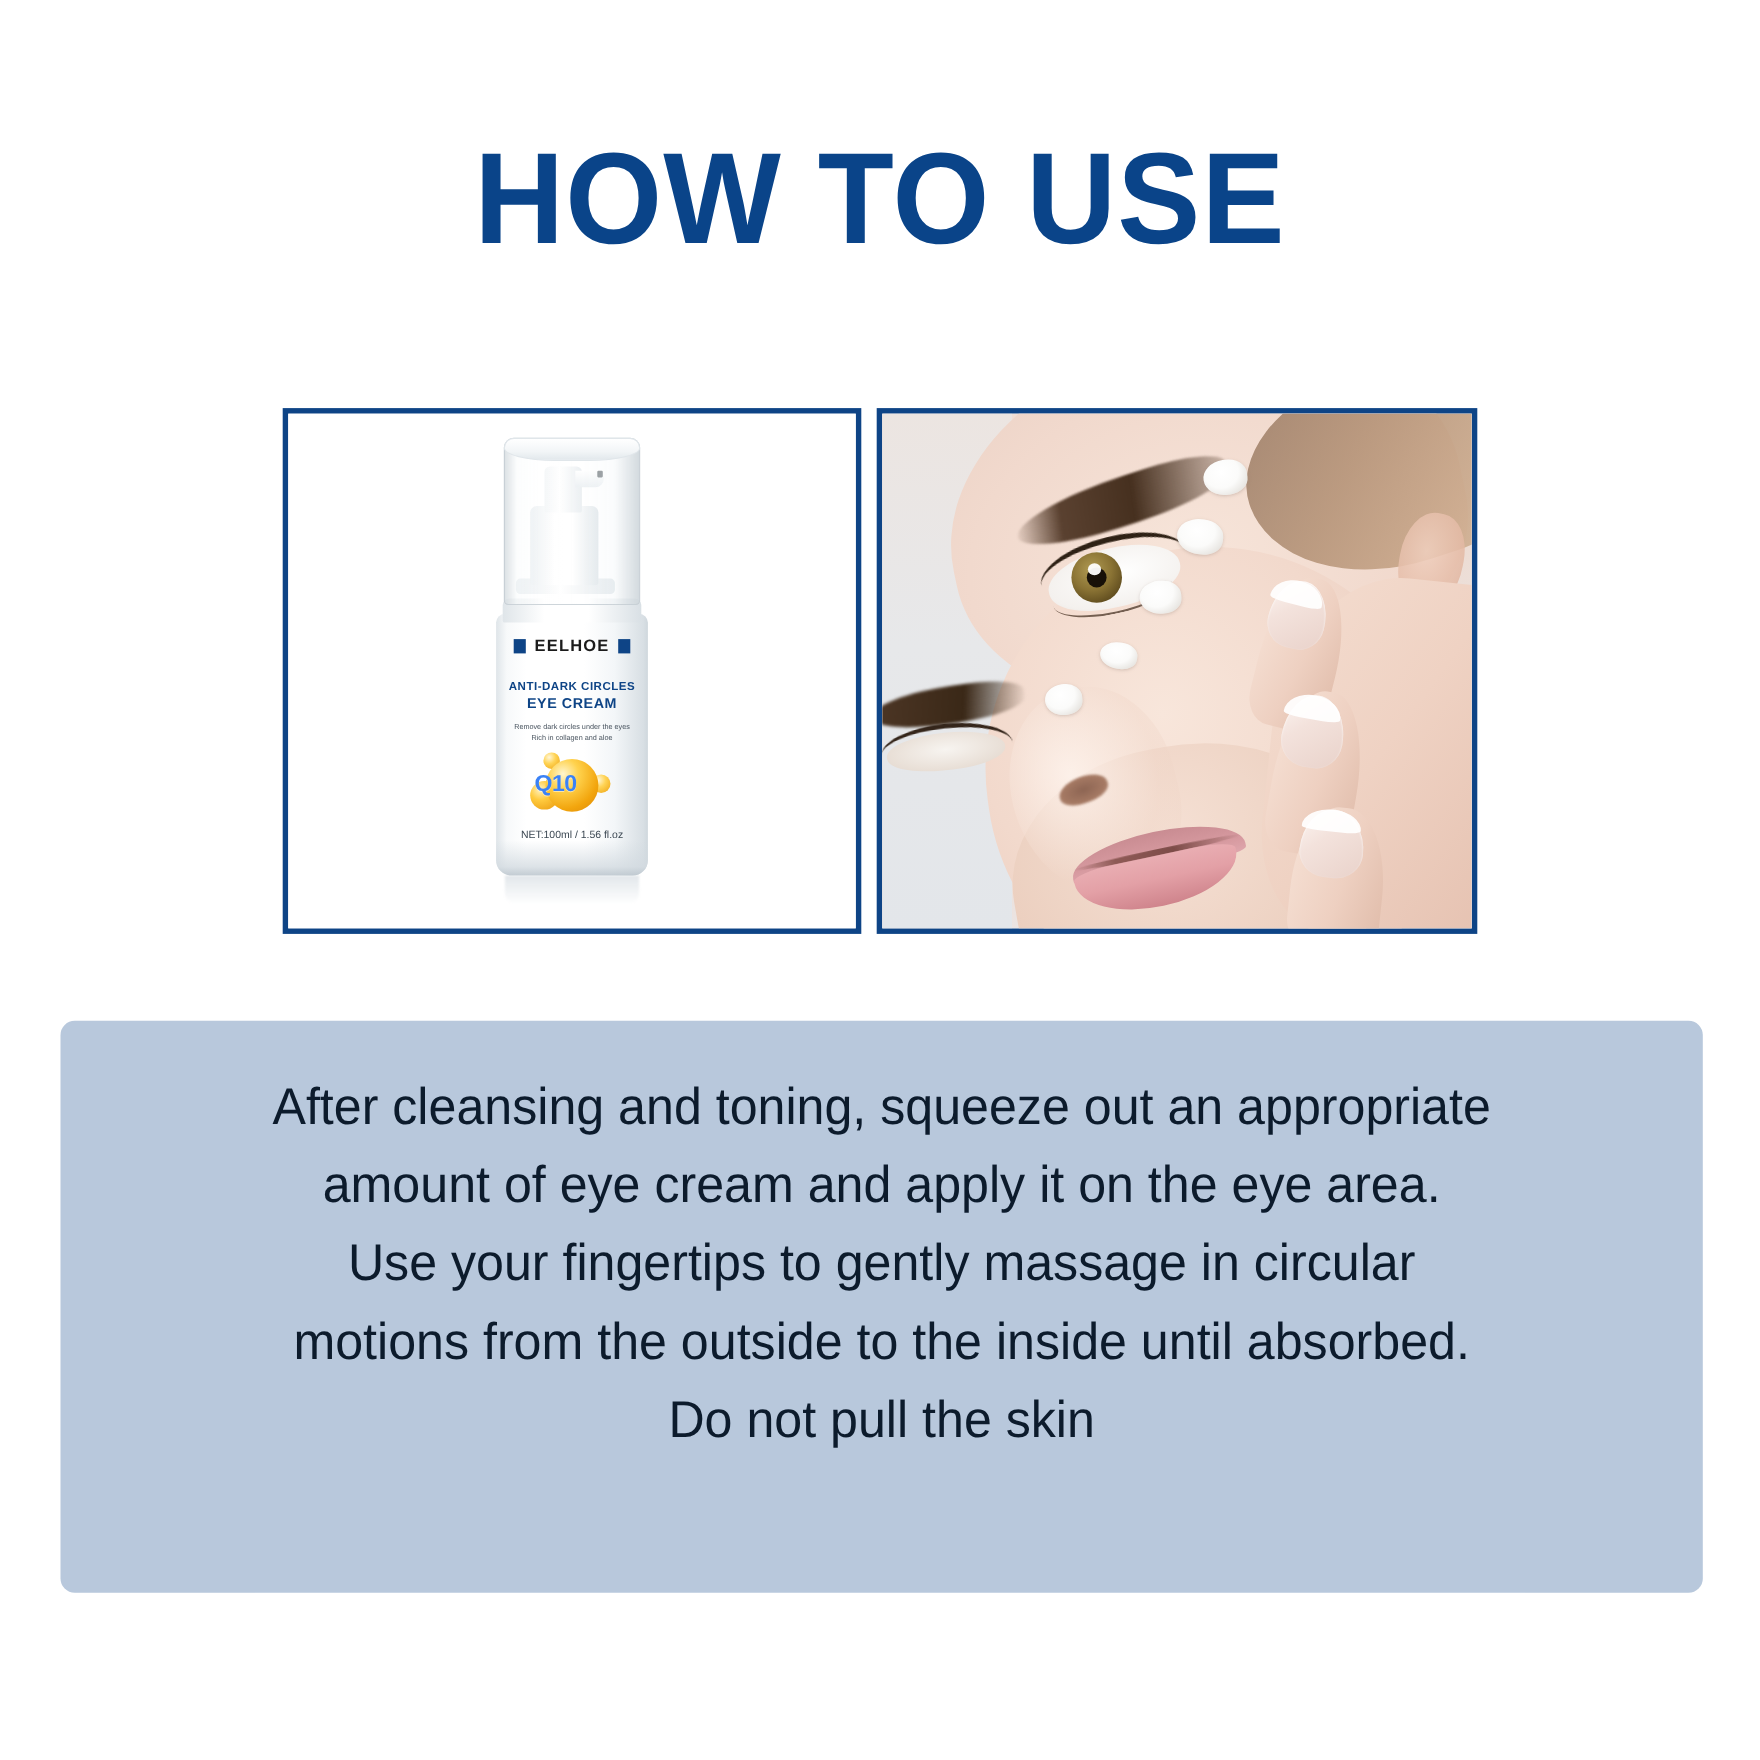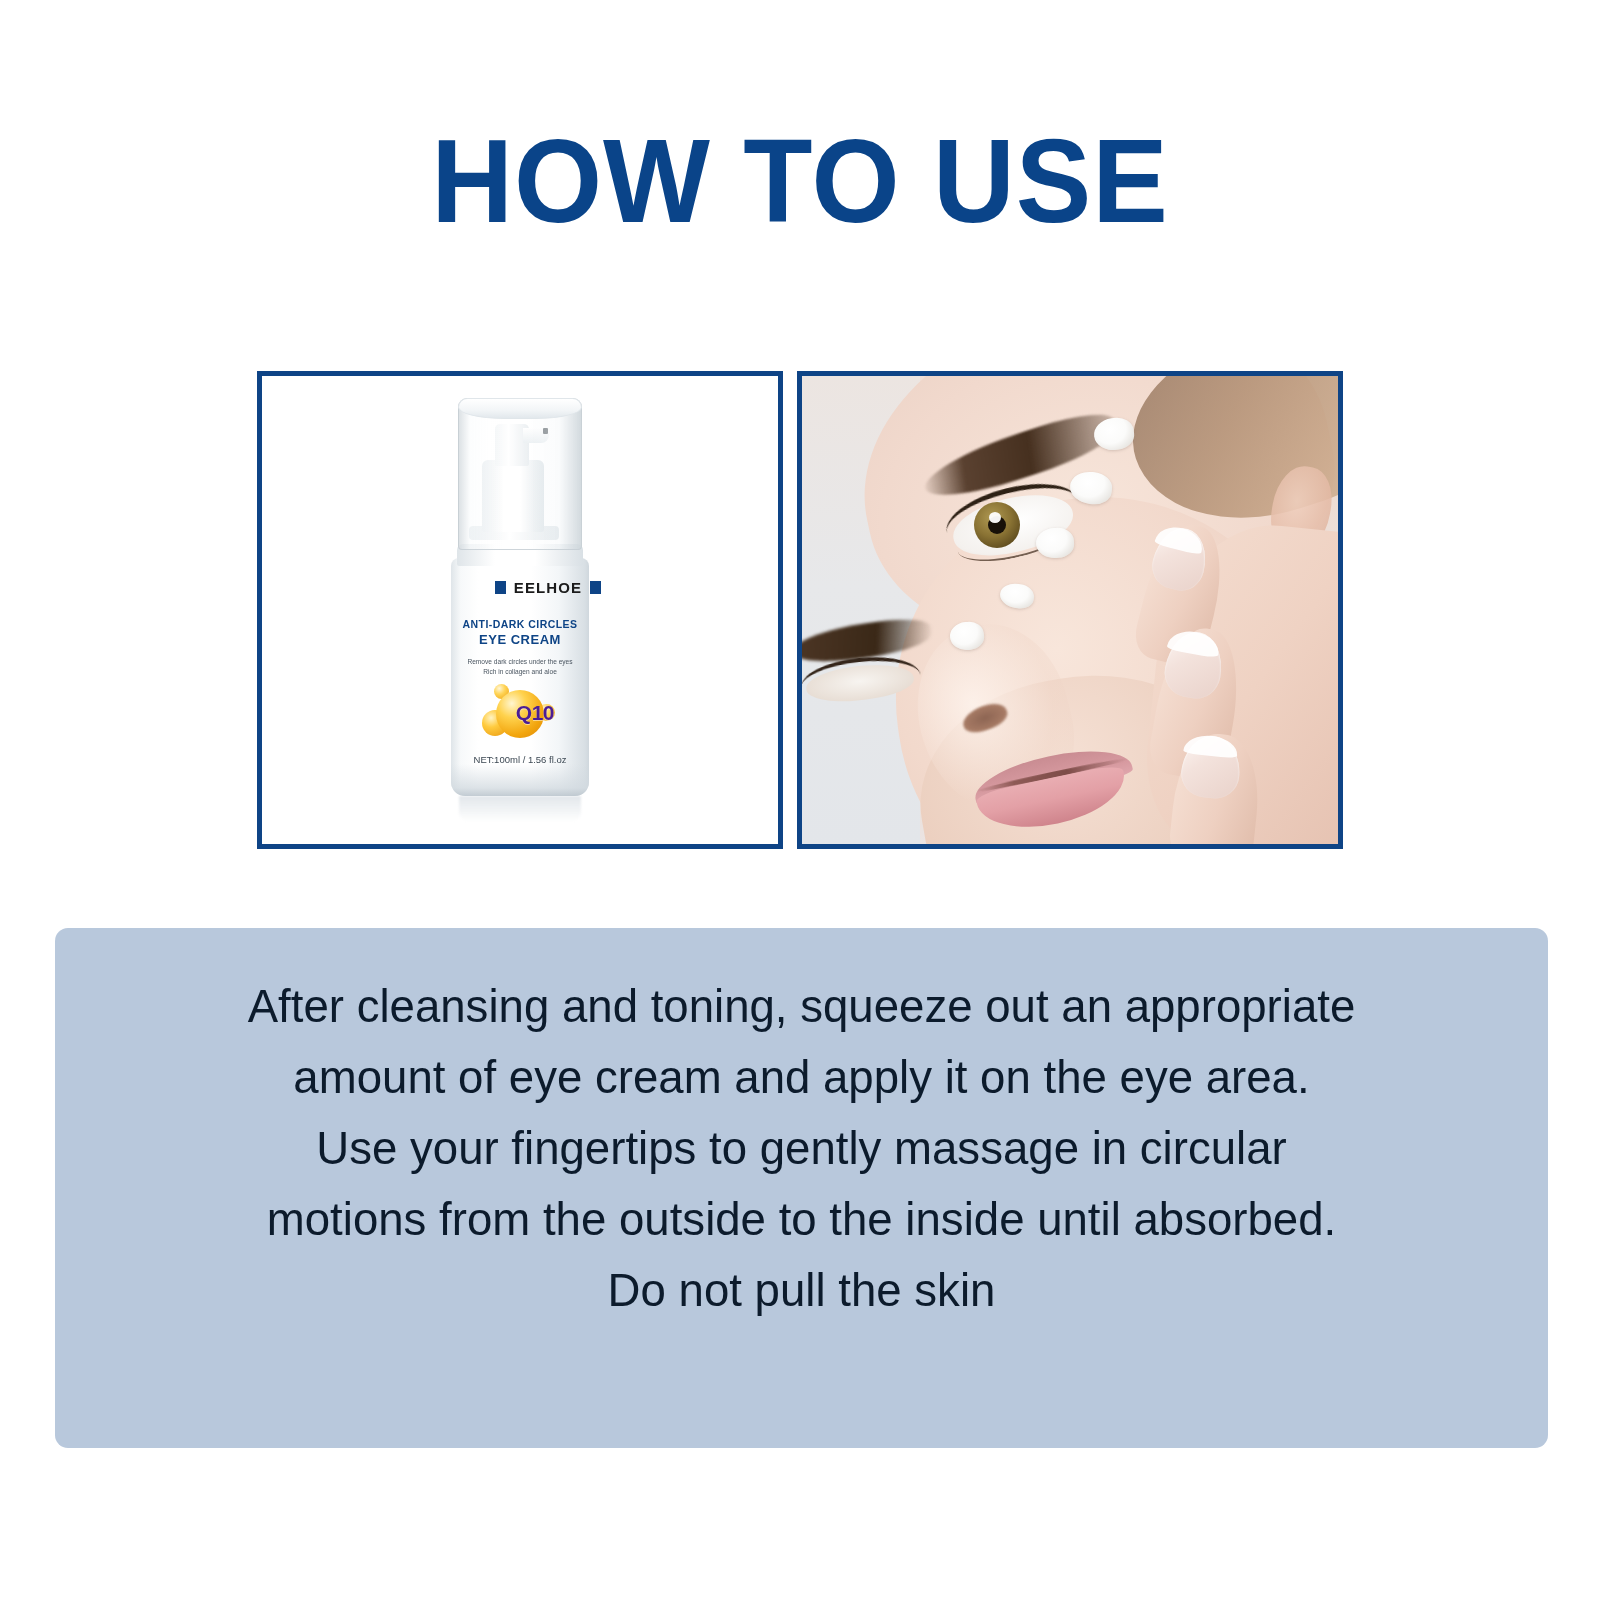--- a/index.html
+++ b/index.html
@@ -190,21 +190,20 @@
     height: 238px;
     text-align: center;
   }
   .brand-row {
     position: absolute;
     left: 0; top: 22px; width: 138px;
     display: flex;
     align-items: center;
     justify-content: center;
     gap: 8px;
-    padding-left: 28px;
   }
   .brand-tick {
     width: 11px;
     height: 13px;
     background: #0e4486;
     flex: none;
   }
   .brand-name {
     font-size: 15px;
     font-weight: 600;
@@ -262,24 +261,24 @@
   }
   .b-right {
     left: 58px; top: 20px; width: 17px; height: 17px;
     background: radial-gradient(circle at 35% 30%, #fff6d8 0%, #ffd456 40%, #eda00c 100%);
   }
   .q10-text {
     position: absolute;
     left: 6px;
     top: 18px;
     width: 68px;
-    text-align: right;
+    text-align: left;
     font-size: 21px;
     font-weight: bold;
-    color: #4c1d95;
+    color: #3b82f6;
     text-shadow: 0 1px 0 rgba(255,255,255,0.5);
     letter-spacing: -0.5px;
     line-height: 21px;
   }
   .label-net {
     position: absolute;
     left: 0; top: 196px; width: 138px;
     font-size: 9.5px;
     color: #3b4752;
   }

